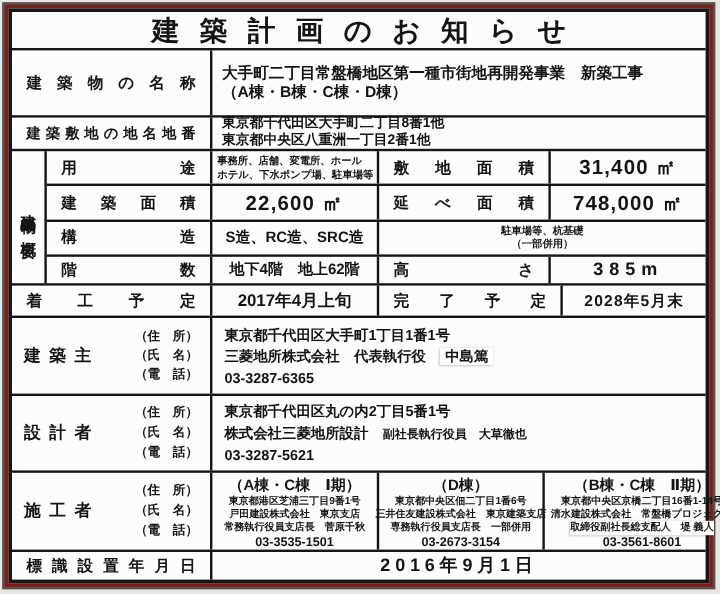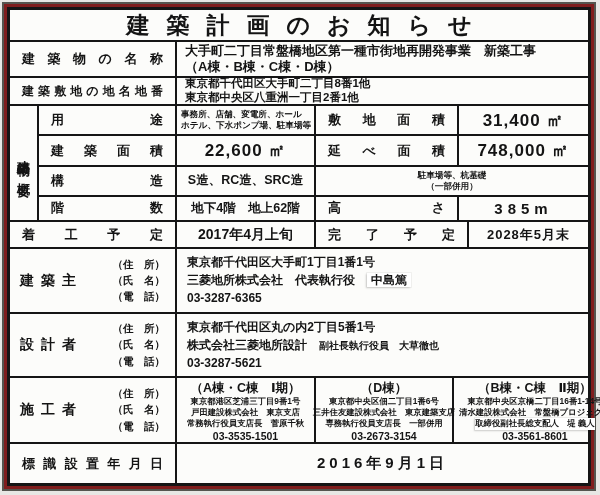--- a/index.html
+++ b/index.html
@@ -35,21 +35,21 @@
 
   
   .label-cell{width:165px;flex:0 0 165px;align-items:center;}
   .spread{width:100%;box-sizing:border-box;padding:0 12px;
     text-align:justify;text-align-last:justify;font-weight:700;}
   .fs13{font-size:13px;} .fs12{font-size:12px;}
 
   .value-cell{flex:1 1 auto;padding:2px 8px;justify-content:center;}
   .v-line1,.v-line2{font-weight:700;line-height:1.25;}
 
-  .name-row{height:36px;}
+  .name-row{height:56px;}
   .name-row .v-line1,.name-row .v-line2{font-size:13px;}
   .addr-row{height:28px;}
   .addr-row .v-line1,.addr-row .v-line2{font-size:11.5px;line-height:1.18;}
 
   
   .overview{height:116px;display:flex;border-bottom:2px solid #151515;box-sizing:border-box;}
   .strip{flex:0 0 27px;display:flex;align-items:center;justify-content:center;}
   .strip-text{writing-mode:vertical-rl;font-size:13px;font-weight:700;letter-spacing:2px;line-height:1;}
   .ov-grid{flex:1 1 auto;display:flex;flex-direction:column;border-left:2px solid #151515;}
   .ov-row{display:flex;flex:1 1 auto;border-bottom:2px solid #151515;}
@@ -72,21 +72,21 @@
   .sch-start{font-size:14px;font-weight:700;white-space:nowrap;}
   .sch-end{font-size:13px;font-weight:700;letter-spacing:1px;white-space:nowrap;}
 
   
   .party-row{align-items:stretch;}
   .party-label{width:165px;flex:0 0 165px;box-sizing:border-box;
     display:flex;align-items:center;justify-content:space-between;padding:0 10px;}
   .party-name{font-size:14px;font-weight:700;letter-spacing:7px;white-space:nowrap;}
   .sub-stack{display:flex;flex-direction:column;gap:1px;}
   .sub-stack div{font-size:10.5px;font-weight:700;line-height:1.45;white-space:nowrap;}
-  .party-value{flex:1 1 auto;padding:4px 10px;justify-content:flex-start;}
+  .party-value{flex:1 1 auto;padding:4px 10px;justify-content:center;}
   .party-value .line{font-size:12px;font-weight:700;line-height:1.5;white-space:nowrap;}
   .builder-row{height:65px;}
   .designer-row{height:64px;}
   .small-title{font-size:10px;font-weight:700;}
   .patch{background:#fff;box-shadow:-1px 1px 2px rgba(0,0,0,.18),0 0 0 1px rgba(0,0,0,.04);padding:0 4px;}
 
   
   .contractor-row{height:66px;}
   .con-col{box-sizing:border-box;display:flex;flex-direction:column;align-items:center;
     padding:2px 5px;justify-content:flex-start;}

